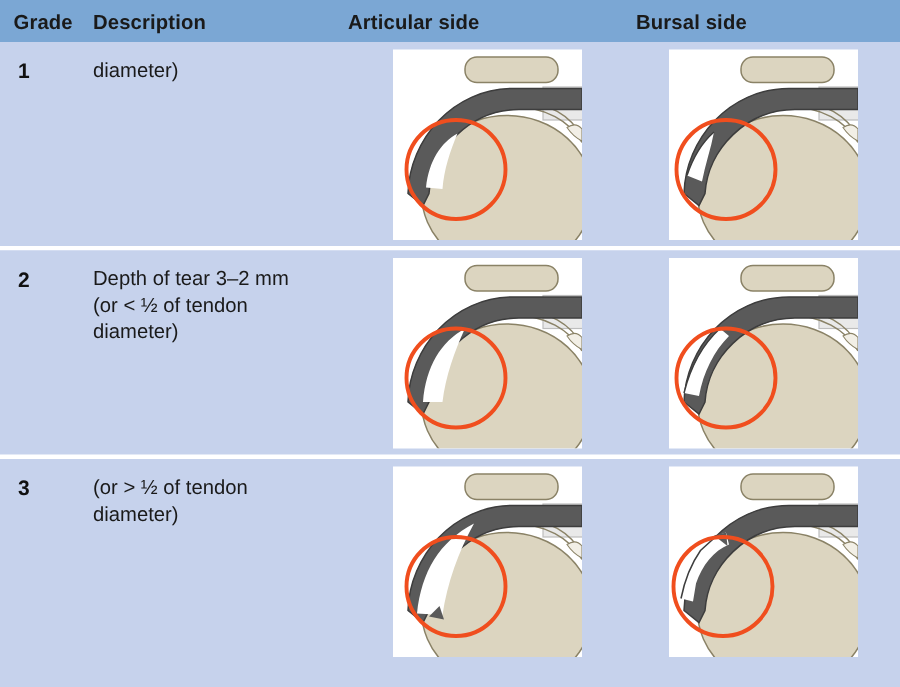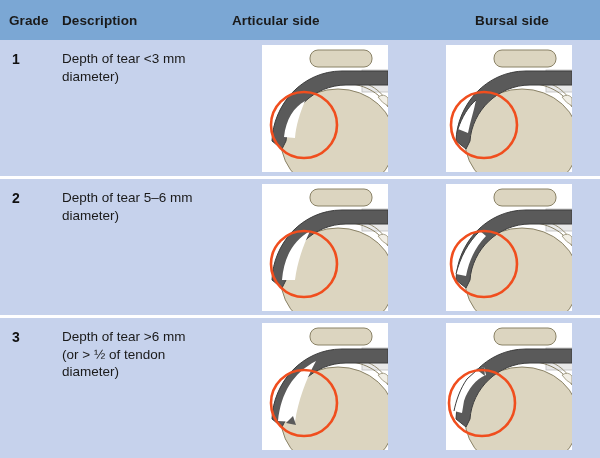--- a/index.html
+++ b/index.html
@@ -21,34 +21,34 @@
     height: 458px;
     background: #c6d2ec;
     box-sizing: border-box;
   }
 
   
   .header-row {
     position: relative;
     display: flex;
     align-items: center;
-    height: 40px;
+    height: 28px;
     background: #7ba7d4;
   }
   .header-cell {
     font-size: 13.5px;
     font-weight: bold;
     color: #1a1a1a;
     letter-spacing: 0.1px;
     white-space: nowrap;
   }
   .h-grade  { width: 62px; padding-left: 9px; box-sizing: border-box; }
   .h-desc   { width: 170px; box-sizing: border-box; }
   .h-artic  { width: 192px; text-align: left; box-sizing: border-box; }
-  .h-bursal { width: 176px; text-align: center; box-sizing: border-box; }
+  .h-bursal { width: 176px; box-sizing: border-box; }
 
   
   .row {
     position: relative;
     display: flex;
     height: 139px;
     background: #c6d2ec;
     border-bottom: 3px solid #ffffff;
     box-sizing: border-box;
   }
@@ -97,21 +97,20 @@
   <div class="header-row">
     <div class="header-cell h-grade">Grade</div>
     <div class="header-cell h-desc">Description</div>
     <div class="header-cell h-artic">Articular side</div>
     <div class="header-cell h-bursal">Bursal side</div>
   </div>
 
   <div class="row">
     <div class="cell-grade">1</div>
     <div class="cell-desc">
-      <div>Depth of tear &lt;3 mm</div>
       <div>diameter)</div>
     </div>
 
     <div class="cell-fig">
       <div class="panel">
         <svg width="126" height="127" viewBox="0 0 126 127" xmlns="http://www.w3.org/2000/svg">
 
           <rect x="48" y="5" width="62" height="17" rx="8" fill="#dcd5c0" stroke="#8a8266" stroke-width="1"></rect>
 
           <rect x="100" y="25" width="30" height="22" fill="#e9e9e9" stroke="#bdbdbd" stroke-width="0.8"></rect>
@@ -162,21 +161,22 @@
           <path d="M116 52 q6 -4 10 1 l0 8 q-6 -3 -10 -9 z" fill="#f2efe6" stroke="#8a8266" stroke-width="0.7"></path>
           <circle cx="38" cy="80" r="33" fill="none" stroke="#f04e1e" stroke-width="2.6"></circle>
         </svg>
       </div>
     </div>
   </div>
 
   <div class="row">
     <div class="cell-grade">2</div>
     <div class="cell-desc">
-      <div>Depth of tear 5–6 mm</div>
+      <div>Depth of tear 3–2 mm</div>
+      <div>(or &lt; ½ of tendon</div>
       <div>diameter)</div>
     </div>
 
     <div class="cell-fig">
       <div class="panel">
         <svg width="126" height="127" viewBox="0 0 126 127" xmlns="http://www.w3.org/2000/svg">
           <rect x="48" y="5" width="62" height="17" rx="8" fill="#dcd5c0" stroke="#8a8266" stroke-width="1"></rect>
           <rect x="100" y="25" width="30" height="22" fill="#e9e9e9" stroke="#bdbdbd" stroke-width="0.8"></rect>
           <ellipse cx="76" cy="96" rx="57" ry="52" fill="#dcd5c0" stroke="#8a8266" stroke-width="1"></ellipse>
           <path d="M14 92 C16 58 44 38 78 38 C102 38 118 48 126 62" fill="none" stroke="#8a8266" stroke-width="1"></path>
@@ -219,21 +219,20 @@
           <path d="M116 52 q6 -4 10 1 l0 8 q-6 -3 -10 -9 z" fill="#f2efe6" stroke="#8a8266" stroke-width="0.7"></path>
           <circle cx="38" cy="80" r="33" fill="none" stroke="#f04e1e" stroke-width="2.6"></circle>
         </svg>
       </div>
     </div>
   </div>
 
   <div class="row">
     <div class="cell-grade">3</div>
     <div class="cell-desc">
-      <div>Depth of tear &gt;6 mm</div>
       <div>(or &gt; ½ of tendon</div>
       <div>diameter)</div>
     </div>
 
     <div class="cell-fig">
       <div class="panel">
         <svg width="126" height="127" viewBox="0 0 126 127" xmlns="http://www.w3.org/2000/svg">
           <rect x="48" y="5" width="62" height="17" rx="8" fill="#dcd5c0" stroke="#8a8266" stroke-width="1"></rect>
           <rect x="100" y="25" width="30" height="22" fill="#e9e9e9" stroke="#bdbdbd" stroke-width="0.8"></rect>
           <ellipse cx="76" cy="96" rx="57" ry="52" fill="#dcd5c0" stroke="#8a8266" stroke-width="1"></ellipse>

